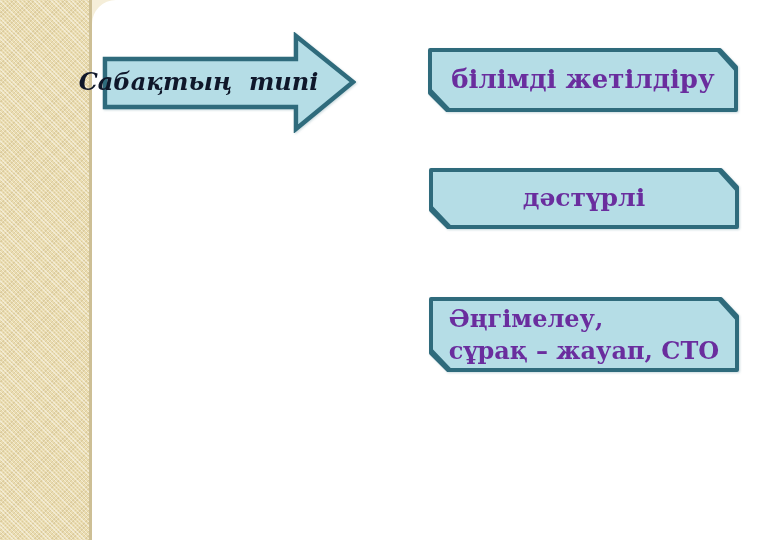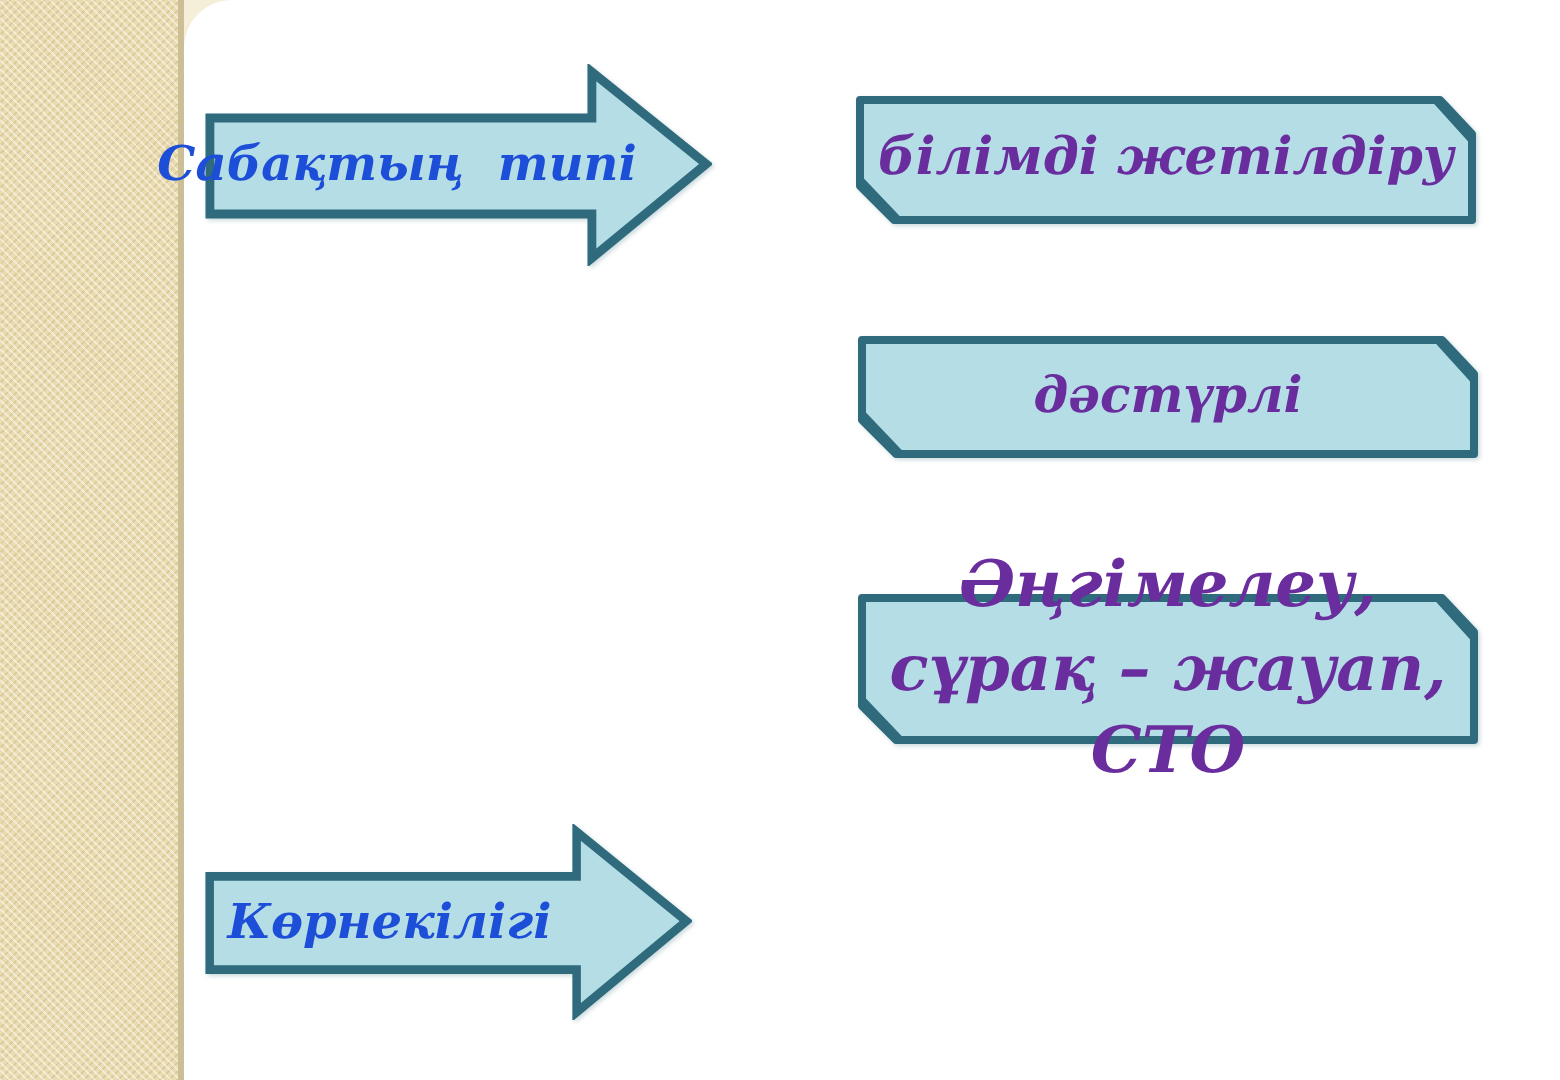--- a/index.html
+++ b/index.html
@@ -26,32 +26,32 @@
     background:#ffffff;border-top-left-radius:24px;
   }
   .arrow, .callout{position:absolute;}
   .arrow svg, .callout svg{
     position:absolute;left:0;top:0;width:100%;height:100%;
     filter:drop-shadow(1px 1.5px 1px rgba(47,107,124,.25));
   }
   .arrow-label{
     position:absolute;left:1%;top:0;width:74%;height:100%;
     display:flex;align-items:center;justify-content:center;
-    color:#1d4ed8;font-weight:bold;font-style:italic;font-size:24px;
+    color:#0f172a;font-weight:bold;font-style:italic;font-size:24px;
     white-space:pre;text-align:right;line-height:1.1;
   }
   .callout-label{
     position:absolute;left:6px;right:6px;top:2px;bottom:2px;
     display:flex;align-items:center;justify-content:center;
-    color:#6a2d9e;font-weight:bold;font-style:italic;
-    white-space:pre-line;text-align:center;line-height:1.3;
+    color:#6a2d9e;font-weight:bold;
+    white-space:pre-line;line-height:1.3;
   }
   .r1 .callout-label{font-size:26px;}
   .r2 .callout-label{font-size:25px;}
-  .r3 .callout-label{font-size:32px;}
+  .r3 .callout-label{font-size:24px;}
   .r4 .callout-label{font-size:24px;}
   
   .arrow.a1{left:10px;top:32px;width:254px;height:101px;}
   .arrow.a2{left:10px;top:147px;width:244px;height:98px;}
   .arrow.a3{left:10px;top:277px;width:244px;height:96px;}
   .arrow.a4{left:10px;top:412px;width:244px;height:98px;}
   .callout.b1{left:335px;top:47px;width:312px;height:66px;}
   .callout.b2{left:336px;top:167px;width:312px;height:63px;}
   .callout.b3{left:336px;top:296px;width:312px;height:77px;}
   .callout.b4{left:337px;top:437px;width:321px;height:70px;}
@@ -89,20 +89,14 @@
 
   <div class="callout b3 r3">
     <svg viewBox="0 0 312 77" preserveAspectRatio="none">
       <path class="shape-fill" d="M3,3 H293 L309,20 V74 H20 L3,57 Z" stroke-width="4" stroke-linejoin="round"></path>
       <path d="M290,3 L309,24 M3,53 L23,74" fill="none" stroke="#2f6b7c" stroke-width="2.5"></path>
     </svg>
     <div class="callout-label">Әңгімелеу,
 сұрақ – жауап, СТО</div>
   </div>
 
-  <div class="arrow a4 r4">
-    <svg viewBox="0 0 258 101" preserveAspectRatio="none">
-      <polygon class="shape-fill" points="3,27 197,27 197,4 255,50 197,97 197,75 3,75" stroke-width="4.5"></polygon>
-    </svg>
-    <div class="arrow-label">Көрнекілігі</div>
-  </div>
 
 </div>
 
 </body></html>

